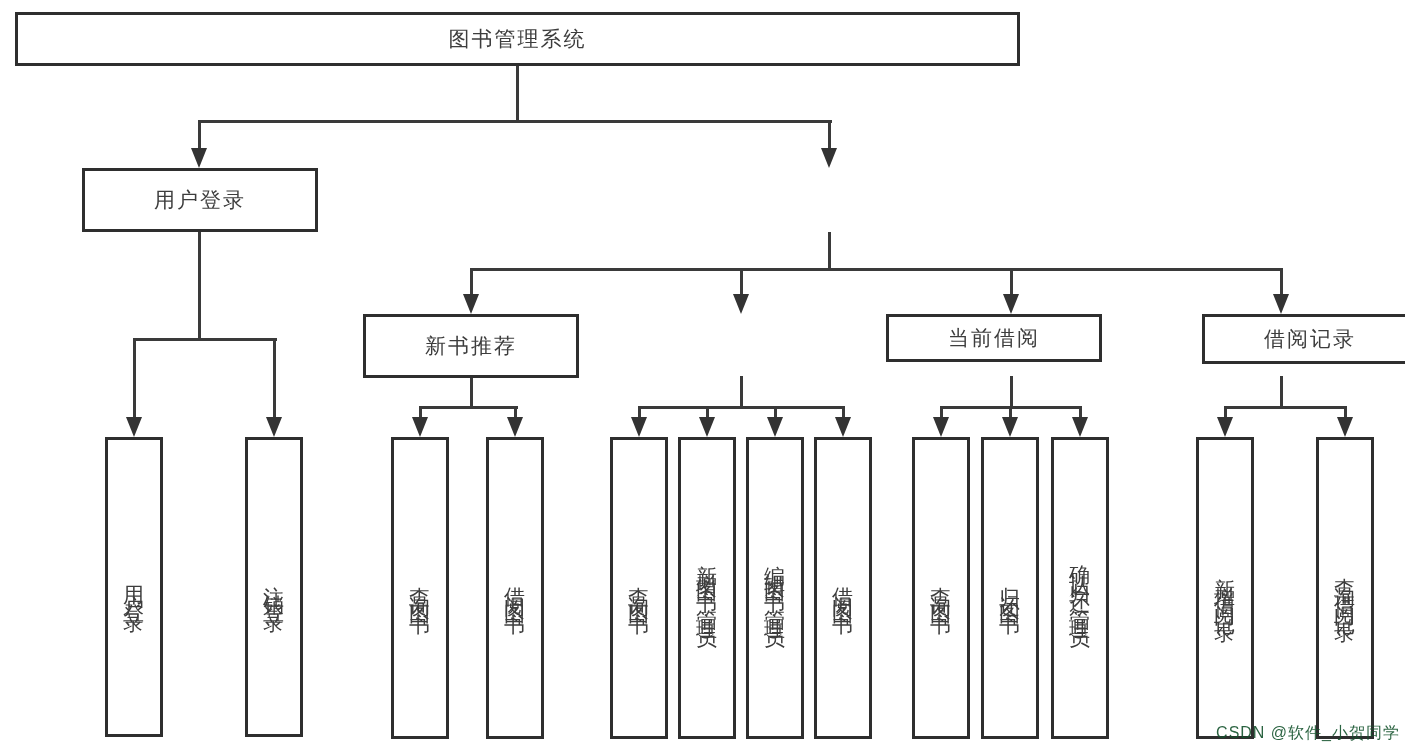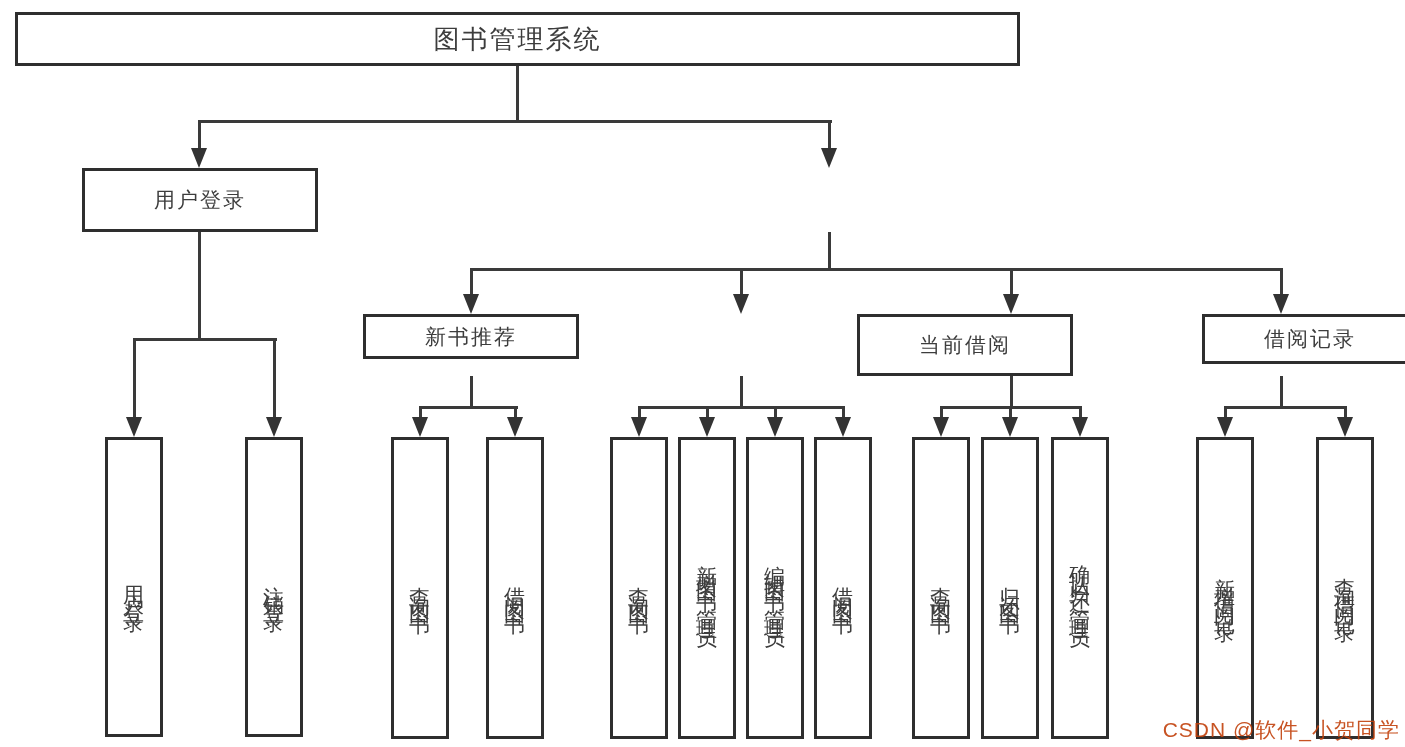--- a/index.html
+++ b/index.html
@@ -1,48 +1,48 @@
 <!DOCTYPE html>
 <html><head>
 <meta charset="utf-8">
 <style>
   html,body{margin:0;padding:0;background:#fff;}
   .stage{position:relative;width:1405px;height:747px;background:#ffffff;overflow:hidden;
          font-family:"Liberation Sans","DejaVu Sans",sans-serif;color:#3d3d3d;}
   .node{position:absolute;border:3px solid #2e2e2e;background:#ffffff;box-sizing:border-box;
         display:flex;align-items:center;justify-content:center;z-index:2;}
   .node .lbl{font-size:21px;letter-spacing:2px;white-space:nowrap;color:#3d3d3d;}
-  .root .lbl{font-size:26px;}
+  .root .lbl{font-size:21px;}
   .leaf .lbl{writing-mode:vertical-rl;text-orientation:mixed;letter-spacing:9px;
              line-height:1;font-size:21px;white-space:normal;}
   .ln{position:absolute;background:#3a3a3a;z-index:1;}
   .v{width:3px;}
   .h{height:3px;}
   .arr{position:absolute;width:0;height:0;border-style:solid;z-index:1;
        border-color:#333333 transparent transparent transparent;border-width:20px 8px 0 8px;}
-  .wm{position:absolute;right:5px;bottom:3px;font-size:21px;color:#c2410c;
+  .wm{position:absolute;right:5px;bottom:3px;font-size:16px;color:#14532d;
       letter-spacing:1px;z-index:5;opacity:.9;}
 </style>
 </head>
 <body>
 
 <div class="stage">
 
   <div class="node root" style="left:15px;top:12px;width:1005px;height:54px">
     <span class="lbl">图书管理系统</span>
   </div>
 
   <div class="node" style="left:82px;top:168px;width:236px;height:64px">
     <span class="lbl">用户登录</span>
   </div>
 
-  <div class="node" style="left:363px;top:314px;width:216px;height:45px">
+  <div class="node" style="left:363px;top:314px;width:216px;height:64px">
     <span class="lbl">新书推荐</span>
   </div>
-  <div class="node" style="left:857px;top:314px;width:216px;height:62px">
+  <div class="node" style="left:886px;top:314px;width:216px;height:48px">
     <span class="lbl">当前借阅</span>
   </div>
   <div class="node" style="left:1202px;top:314px;width:216px;height:50px">
     <span class="lbl">借阅记录</span>
   </div>
 
   <div class="node leaf" style="left:105px;top:437px;width:58px;height:300px">
     <span class="lbl">用户登录</span>
   </div>
   <div class="node leaf" style="left:245px;top:437px;width:58px;height:300px">

